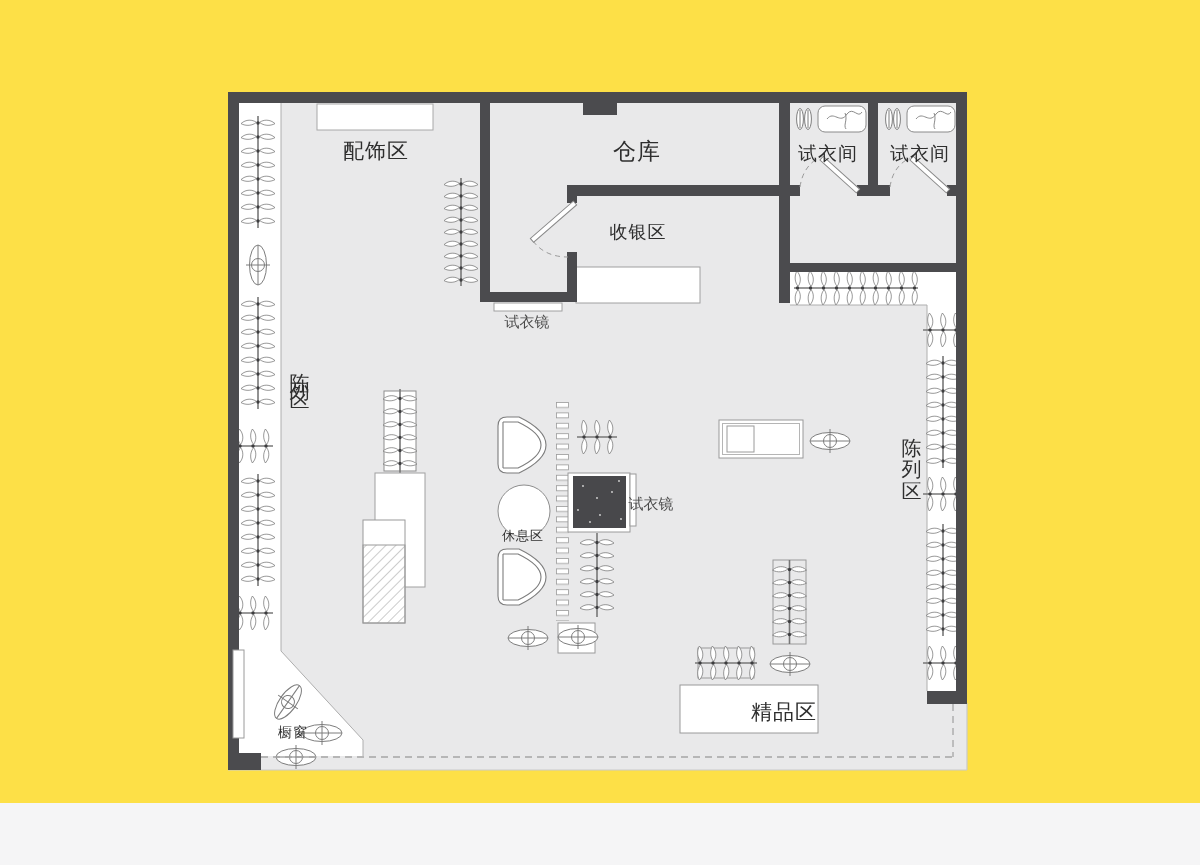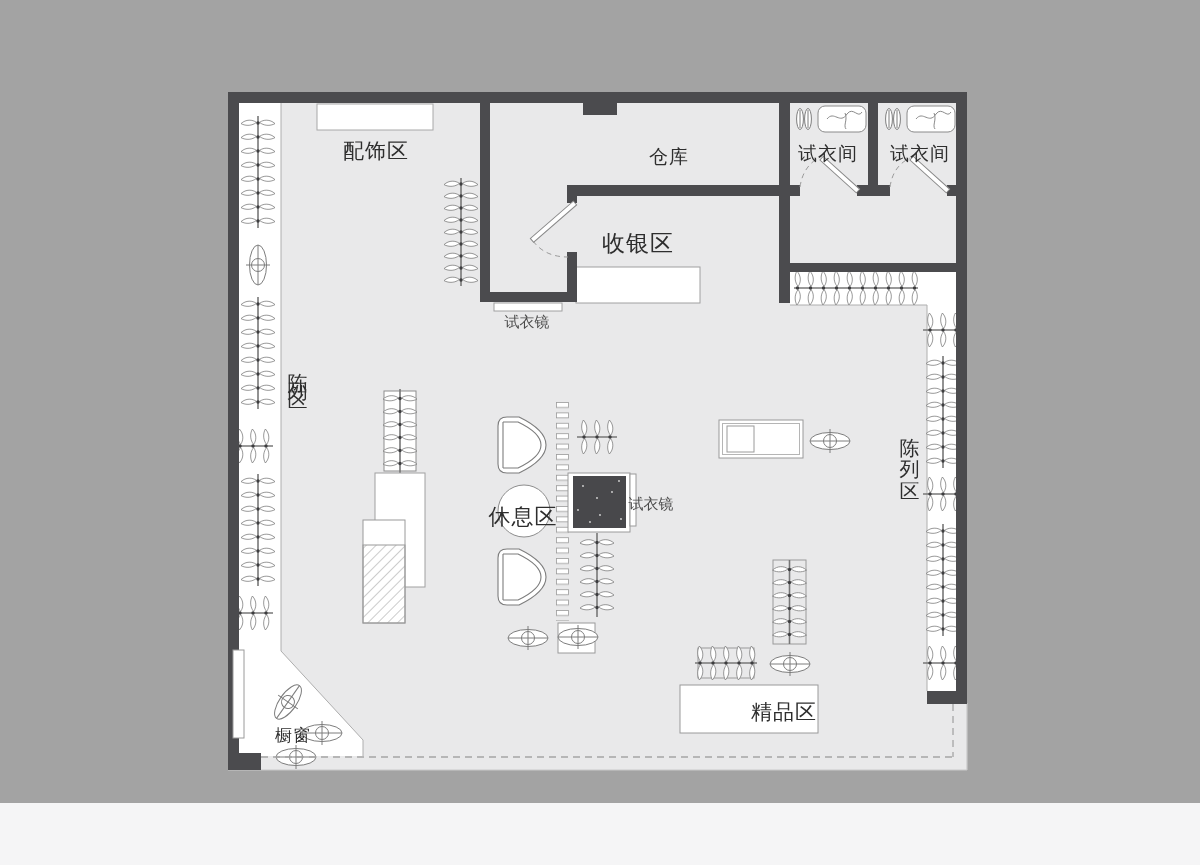--- a/index.html
+++ b/index.html
@@ -1,17 +1,17 @@
 <!DOCTYPE html>
 <html><head>
 <meta charset="utf-8">
 <style>
   html,body{margin:0;padding:0;background:#f5f5f6;}
   .stage{position:relative;width:1200px;height:803px;margin:0 auto;overflow:hidden;
-         font-family:Liberation Sans, sans-serif;background:#a3a3a3;}
+         font-family:Liberation Mono, monospace;background:#fde047;}
   .stage svg{position:absolute;left:0;top:0;}
   .lbl{position:absolute;color:#2e2e2e;white-space:nowrap;transform:translateX(-50%);
        font-weight:400;letter-spacing:1px;}
   .lbl.small{font-size:15px;color:#4a4a4a;letter-spacing:0;}
   .lbl.v{writing-mode:vertical-rl;transform:none;}
 </style>
 </head>
 <body>
 
 <div class="stage">
@@ -308,24 +308,24 @@
 
   <g stroke="#a5a5a5" stroke-width="1.3" stroke-dasharray="7,5">
     <line x1="261" y1="757" x2="953" y2="757"></line>
     <line x1="953" y1="704" x2="953" y2="757"></line>
   </g>
 
   <rect x="233" y="650" width="11" height="88" fill="#ffffff" stroke="#9a9a9a"></rect>
 </svg>
 
 <div class="lbl" style="left:376px;top:137px;font-size:21px;">配饰区</div>
-<div class="lbl" style="left:669px;top:136px;font-size:19px;margin-top:8px;">仓库</div>
+<div class="lbl" style="left:637px;top:136px;font-size:23px;">仓库</div>
 <div class="lbl" style="left:828px;top:141px;font-size:19px;">试衣间</div>
 <div class="lbl" style="left:920px;top:141px;font-size:19px;">试衣间</div>
-<div class="lbl" style="left:638px;top:228px;font-size:23px;">收银区</div>
+<div class="lbl" style="left:638px;top:220px;font-size:18px;">收银区</div>
 <div class="lbl small" style="left:527px;top:313px;">试衣镜</div>
 <div class="lbl small" style="left:651px;top:495px;">试衣镜</div>
-<div class="lbl" style="left:523px;top:502px;font-size:22px;text-align:center;">休息区</div>
+<div class="lbl" style="left:523px;top:527px;font-size:13px;text-align:center;">休息区</div>
 <div class="lbl v" style="left:285px;top:357px;font-size:20px;letter-spacing:9px;">陈列区</div>
 <div class="lbl v" style="left:897px;top:422px;font-size:20px;letter-spacing:22px;">陈列区</div>
 <div class="lbl" style="left:784px;top:698px;font-size:21px;">精品区</div>
-<div class="lbl" style="left:293px;top:724px;font-size:17px;">橱窗</div>
+<div class="lbl" style="left:293px;top:724px;font-size:14px;">橱窗</div>
 </div>
 
 </body></html>

